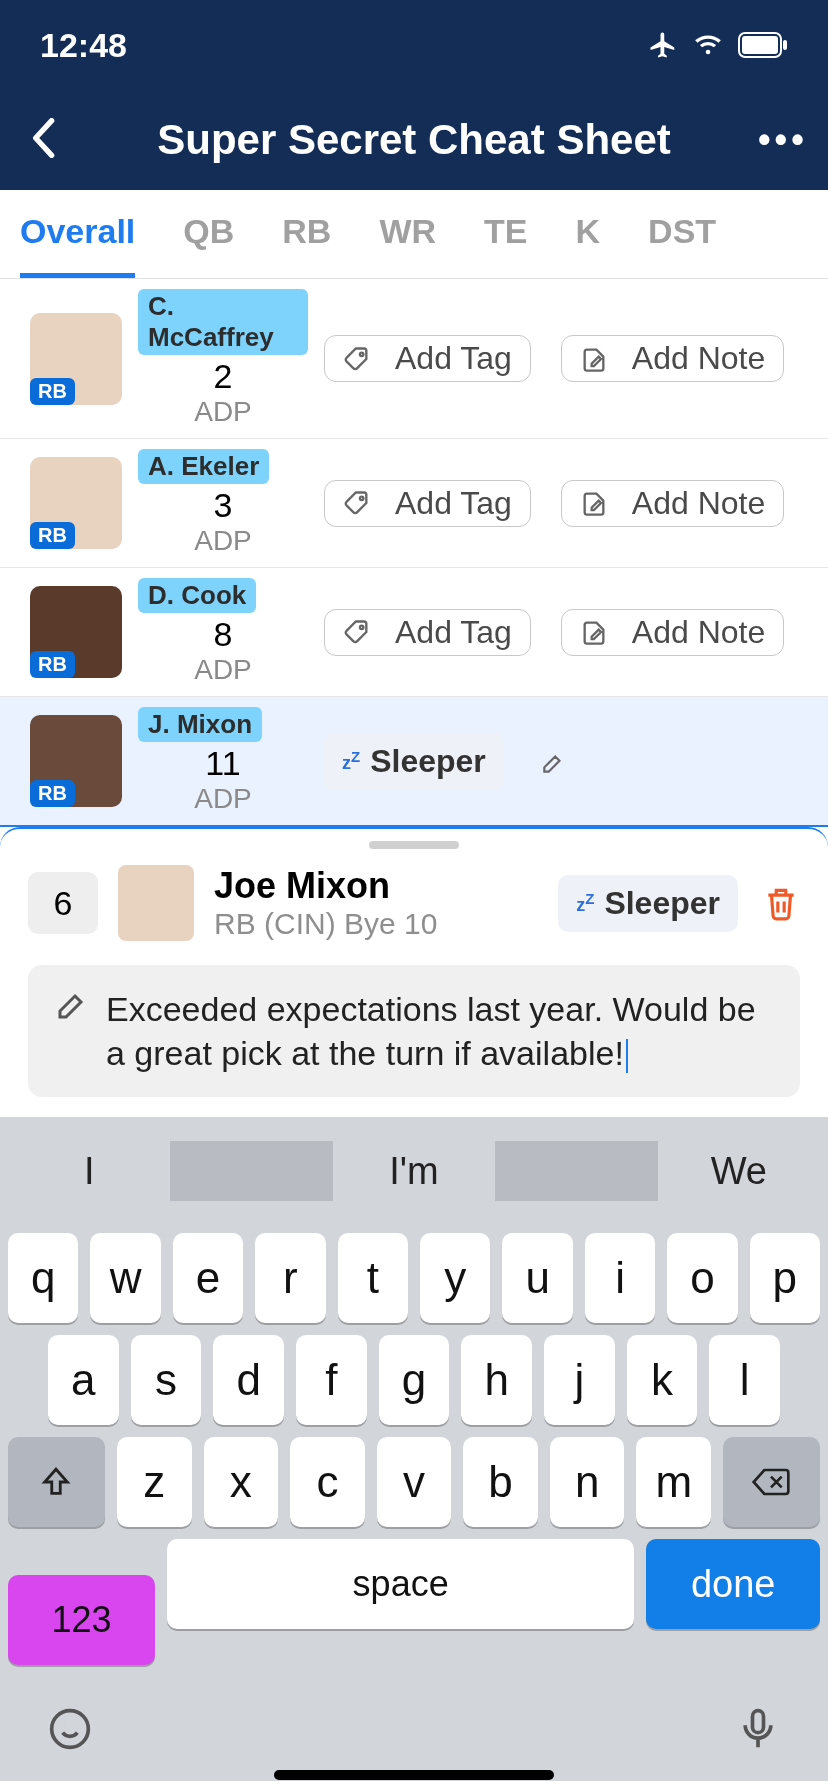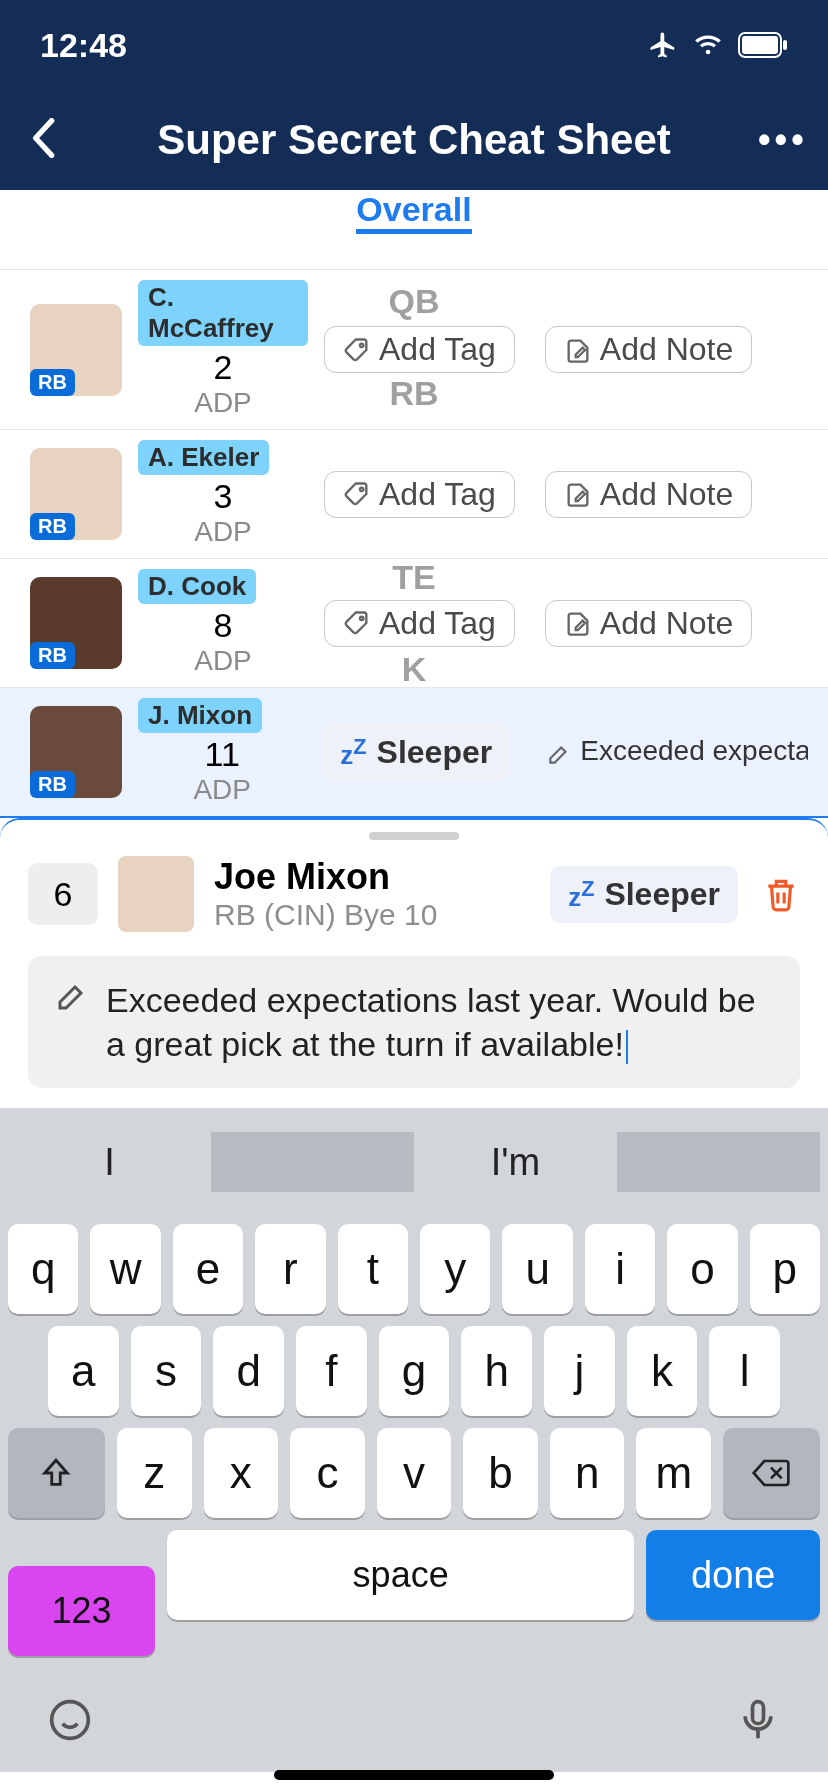--- a/index.html
+++ b/index.html
@@ -30,25 +30,24 @@
     align-items: center;
     padding: 0 30px;
     color: #fff;
   }
   .back-btn { width: 40px; }
   .header-title { flex: 1; text-align: center; font-size: 42px; font-weight: 700; }
   .more-btn { width: 40px; font-size: 36px; text-align: right; letter-spacing: 4px; font-weight: 700; }
   .tabs {
     display: flex;
     border-bottom: 1px solid #e2e2e2;
-    height: 80px;
+    height: 89px;
     align-items: center;
     padding: 0 20px;
     gap: 48px;
-    flex-direction: column;
   }
   .tab {
     font-size: 34px;
     font-weight: 700;
     color: #a0a0a0;
     height: 100%;
     display: flex;
     align-items: center;
     border-bottom: 5px solid transparent;
   }
@@ -75,29 +74,29 @@
   .name-adp { width: 170px; }
   .pname {
     background: #7dd3fc; display: inline-block; padding: 2px 10px;
     font-size: 26px; font-weight: 700; color: #2d2d2d; border-radius: 6px;
   }
   .adp-num { font-size: 34px; font-weight: 400; text-align: center; margin-top: 2px; }
   .adp-label { font-size: 28px; color: #8a8a8a; text-align: center; }
   .pill-btn {
     border: 1.5px solid #c8c8c8; border-radius: 12px; background: #fff;
     font-size: 32px; color: #4a4a4a; padding: 4px 18px;
-    display: flex; align-items: center; gap: 8px;
+    display: flex; align-items: center; gap: 24px;
   }
   .tag-row-btns { display: flex; gap: 30px; }
   .sleeper-tag {
     background: #eef2f8; border-radius: 10px; padding: 10px 18px;
     font-size: 32px; font-weight: 700; color: #333;
     display: inline-flex; align-items: center; gap: 10px;
   }
-  .sleeper-tag .zz { color: #2b6fd9; font-weight: 800; font-size: 26px; }
+  .sleeper-tag .zz { color: #2b6fd9; font-weight: 800; font-size: 18px; }
   .note-preview {
     display: flex; gap: 8px; align-items: flex-start;
     font-size: 28px; color: #333; overflow: hidden; white-space: nowrap;
   }
   .note-preview svg { flex: 0 0 26px; margin-top: 4px; }
   .sheet {
     background: #fff; border-top: 2px solid #1e7cf0; border-radius: 20px 20px 0 0;
     padding: 12px 28px 20px;
   }
   .sheet-handle { width: 90px; height: 8px; background: #d0d0d0; border-radius: 4px; margin: 0 auto 16px; }
@@ -274,21 +273,20 @@
   </div>
   <div class="sleeper-tag">
     <span class="zz">z<sup>Z</sup></span>
     <span>Sleeper</span>
   </div>
   <div class="note-preview" style="margin-left:20px;">
     <svg width="30" height="30" viewBox="0 0 24 24" fill="none" stroke="#666" stroke-width="2">
         <path d="M4 20h4l10-10-4-4L4 16v4zM14 6l4 4"></path>
       </svg>
     <div>
-      <div>Exceeded expecta</div>
     </div>
   </div>
 </div>
 
 <div class="sheet">
   <div class="sheet-handle"></div>
   <div class="sheet-top">
     <div class="rank-box">6</div>
     <div class="sheet-avatar"></div>
     <div>
@@ -312,20 +310,21 @@
     <div class="txt"><span>Exceeded expectations last year. Would be a great pick at the turn if available!</span><span class="cursor"></span></div>
   </div>
 </div>
 
 <div class="kbd">
   <div class="suggest">
     <div>I</div>
     <div class="sep"></div>
     <div>I'm</div>
     <div class="sep"></div>
+    <div>We</div>
   </div>
   <div class="krow">
     <div class="key">q</div>
     <div class="key">w</div>
     <div class="key">e</div>
     <div class="key">r</div>
     <div class="key">t</div>
     <div class="key">y</div>
     <div class="key">u</div>
     <div class="key">i</div>

